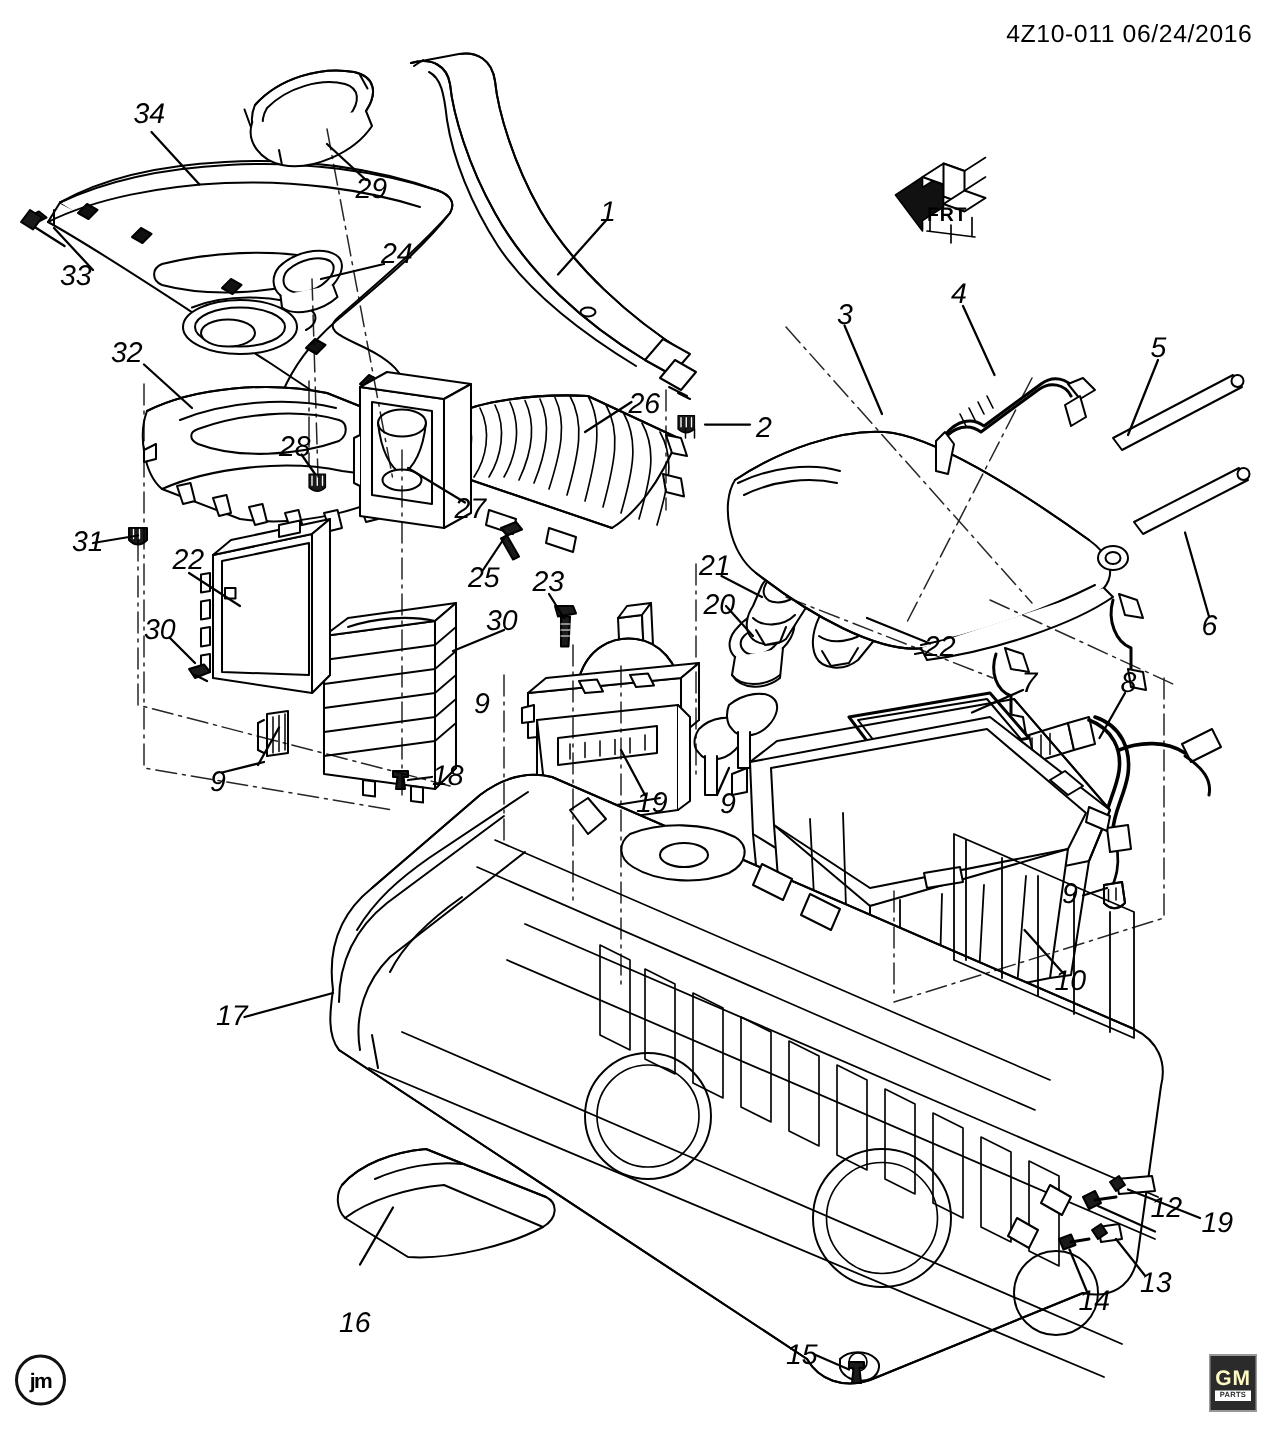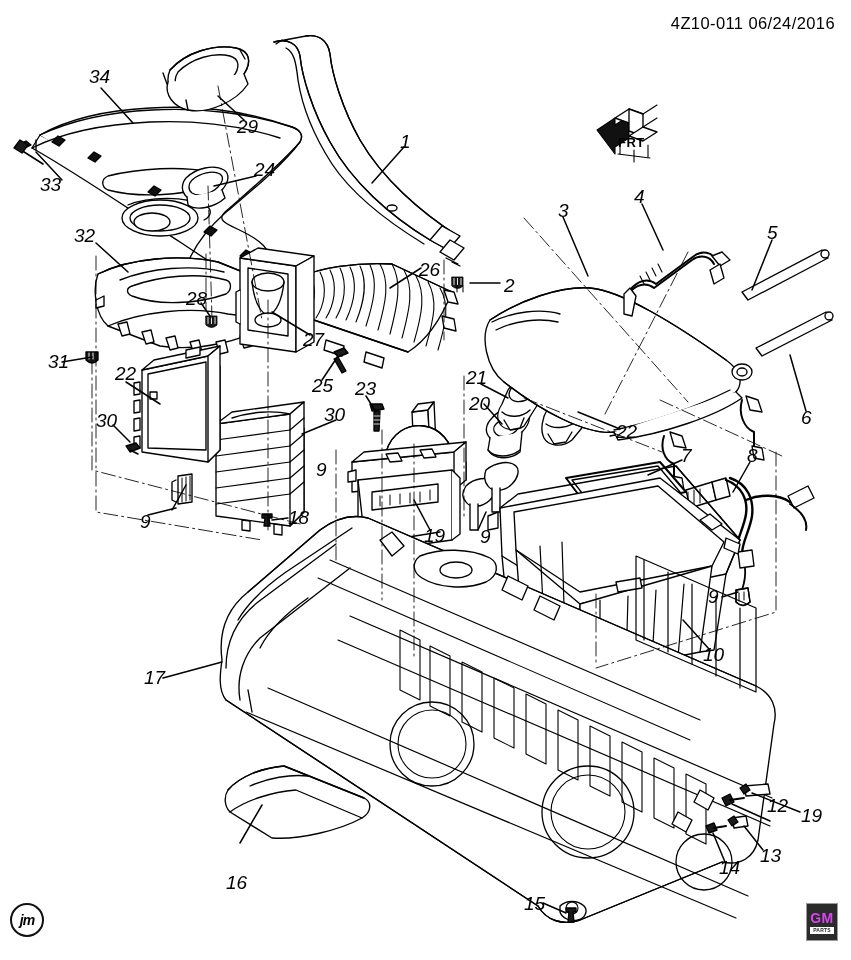--- a/index.html
+++ b/index.html
@@ -4,26 +4,26 @@
 <style>
   html,body{margin:0;padding:0;background:#ffffff;}
   body{width:851px;height:960px;position:relative;overflow:hidden;
        font-family:"Liberation Sans",sans-serif;color:#000;}
   #sheet{position:absolute;inset:0;width:851px;height:960px;}
   #art{position:absolute;left:0;top:0;width:851px;height:960px;}
   .hdr{position:absolute;right:16px;top:14px;font-size:16.5px;letter-spacing:.4px;
        white-space:nowrap;font-family:"Liberation Sans",sans-serif;}
   .sig{position:absolute;left:10px;top:903px;width:30px;height:30px;
        border:2.4px solid #111;border-radius:50%;display:flex;align-items:center;
-       justify-content:center;font-size:14px;font-style:italic;font-weight:bold;
+       justify-content:center;font-size:14px;font-weight:bold;
        letter-spacing:-1px;line-height:1;}
   .gm{position:absolute;left:806px;top:903px;width:32px;height:38px;background:#2b2b2b;
       border:1px solid #9a9a9a;display:flex;flex-direction:column;align-items:center;
       justify-content:center;gap:2px;box-sizing:border-box;padding:3px;}
-  .gm .g1{color:#d946ef;font-size:14px;font-weight:bold;line-height:1;letter-spacing:.5px;}
+  .gm .g1{color:#fef9c3;font-size:14px;font-weight:bold;line-height:1;letter-spacing:.5px;}
   .gm .g2{background:#fff;color:#2b2b2b;font-size:5px;font-weight:bold;line-height:1;
           padding:1px 3px;letter-spacing:.2px;}
   .cal{position:absolute;font-size:19px;line-height:1;white-space:nowrap;font-style:italic;}
   .frt{position:absolute;font-size:13px;font-weight:bold;letter-spacing:.5px;}
 </style>
 </head>
 <body>
 
 <div id="sheet">
 

